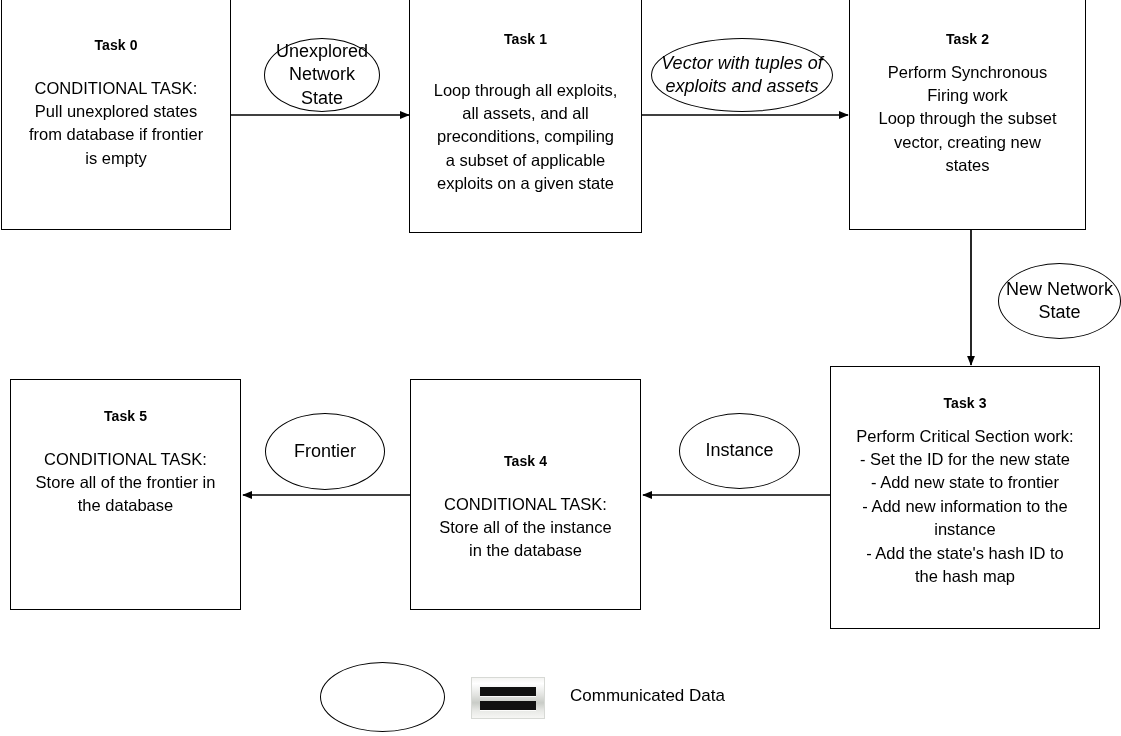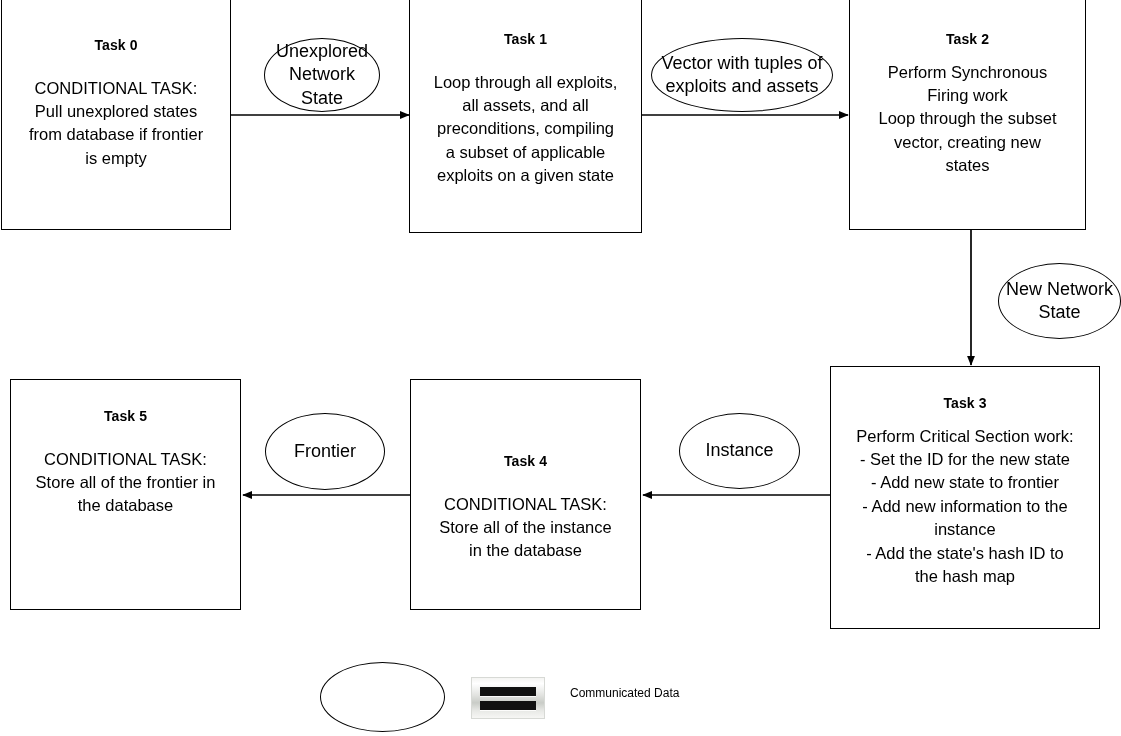--- a/index.html
+++ b/index.html
@@ -104,21 +104,21 @@
     gap: 5px;
   }
   .legend-equals .bar {
     width: 78%;
     height: 9px;
     background: #111111;
     box-shadow: 0 1px 0 rgba(255,255,255,0.85);
   }
   .legend-label {
     position: absolute;
-    font-size: 12px;
+    font-size: 17px;
     line-height: 1.2;
     white-space: nowrap;
   }
 </style>
 </head>
 <body>
 
 <div id="canvas">
 
   <svg id="wires" viewBox="0 0 1121 736" width="1121" height="736" aria-hidden="true">
@@ -142,21 +142,21 @@
   <div class="task-box" style="left:1px; top:-8px; width:230px; height:238px; padding-top:44px;">
     <div class="task-title">Task 0</div>
     <div class="task-body" style="margin-top:22px;">CONDITIONAL TASK:
 Pull unexplored states
 from database if frontier
 is empty</div>
   </div>
 
   <div class="task-box" style="left:409px; top:-8px; width:233px; height:241px; padding-top:38px;">
     <div class="task-title">Task 1</div>
-    <div class="task-body" style="margin-top:22px;">Loop through all exploits,
+    <div class="task-body" style="margin-top:30px;">Loop through all exploits,
 all assets, and all
 preconditions, compiling
 a subset of applicable
 exploits on a given state</div>
   </div>
 
   <div class="task-box" style="left:849px; top:-8px; width:237px; height:238px; padding-top:38px;">
     <div class="task-title">Task 2</div>
     <div class="task-body" style="margin-top:12px;">Perform Synchronous
 Firing work
@@ -188,21 +188,21 @@
     <div class="task-body" style="margin-top:22px;">CONDITIONAL TASK:
 Store all of the frontier in
 the database</div>
   </div>
 
   <div class="data-ellipse" style="left:264px; top:38px; width:116px; height:74px;">
     <span>Unexplored
 Network State</span>
   </div>
 
-  <div class="data-ellipse" style="left:651px; top:38px; width:182px; height:74px;">
+  <div class="data-ellipse" style="left:651px; top:38px; width:182px; height:74px;font-style:italic;">
     <span>Vector with tuples of
 exploits and assets</span>
   </div>
 
   <div class="data-ellipse" style="left:998px; top:263px; width:123px; height:76px;">
     <span>New Network
 State</span>
   </div>
 
   <div class="data-ellipse" style="left:679px; top:413px; width:121px; height:76px;">

